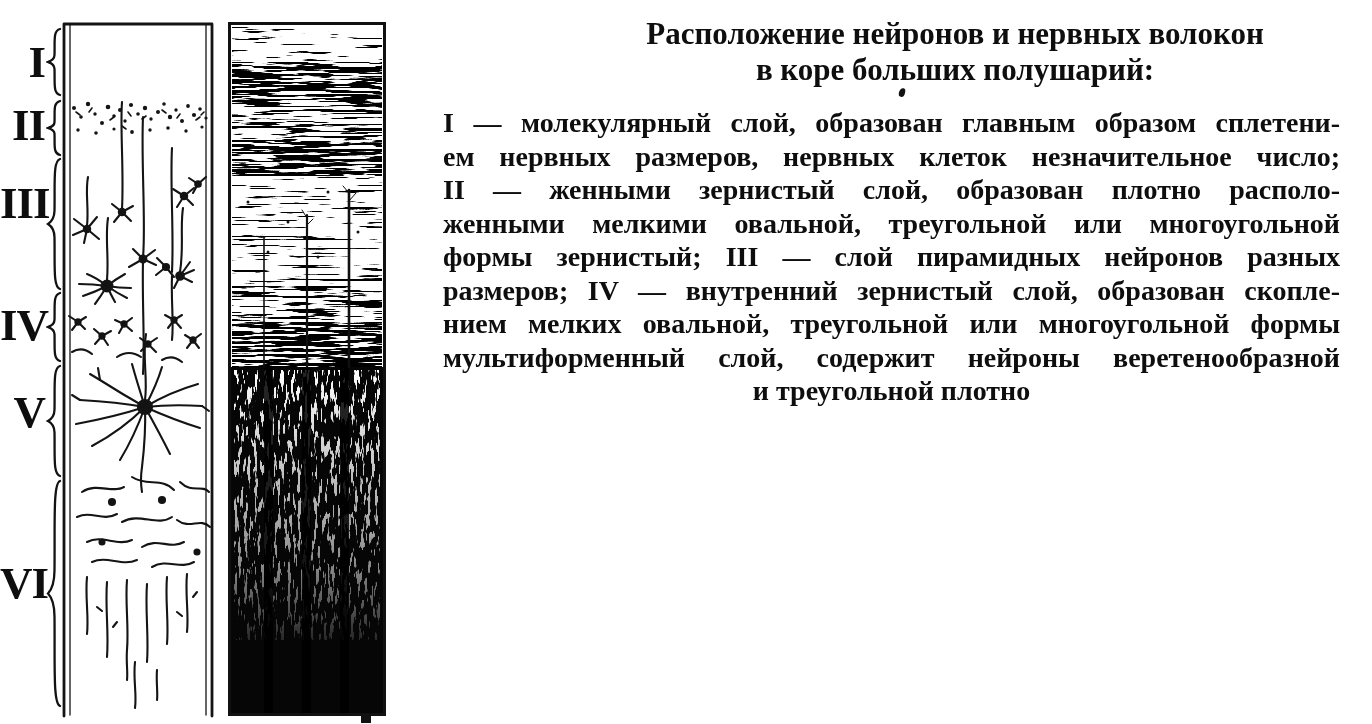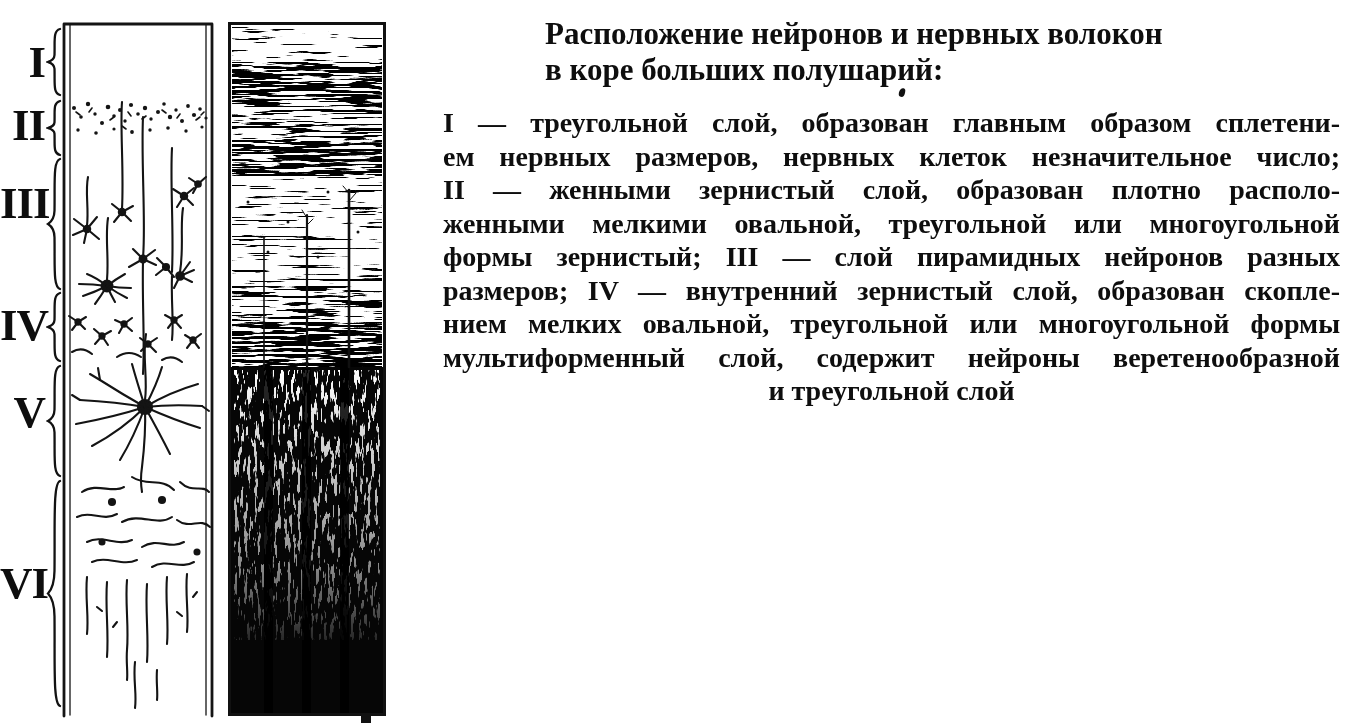--- a/index.html
+++ b/index.html
@@ -13,21 +13,21 @@
     position:absolute;left:0;width:45px;text-align:right;
     font-weight:700;font-size:45px;line-height:44px;letter-spacing:-1px;
   }
   .braces{position:absolute;left:46px;top:0;}
   .panel{position:absolute;top:22px;}
   .panel-left{left:62px;}
   .panel-right{left:228px;}
   .btick{position:absolute;left:361px;top:715px;width:10px;height:8px;background:#111;}
   
   .title{
-    position:absolute;left:545px;top:16px;width:820px;
+    position:absolute;left:545px;top:16px;width:820px;text-align:center;
     font-weight:700;font-size:31px;line-height:36px;
   }
   .artifact{
     position:absolute;left:899px;top:88px;width:6px;height:9px;background:#111;
     border-radius:60% 40% 55% 45%;transform:rotate(12deg);
   }
   .body{
     position:absolute;left:443px;top:106px;width:897px;
     font-size:28px;line-height:33.5px;font-weight:600;
   }
@@ -323,24 +323,24 @@
     <div class="btick"></div>
   </div>
 
   <div class="title">
     <div>Расположение нейронов и нервных волокон</div>
     <div>в коре больших полушарий:</div>
   </div>
   <div class="artifact"></div>
 
   <div class="body">
-    <div class="ln">I — треугольной слой, образован главным образом сплетени-</div>
+    <div class="ln">I — молекулярный слой, образован главным образом сплетени-</div>
     <div class="ln">ем нервных размеров, нервных клеток незначительное число;</div>
     <div class="ln">II — женными зернистый слой, образован плотно располо-</div>
     <div class="ln">женными мелкими овальной, треугольной или многоугольной</div>
     <div class="ln">формы зернистый; III — слой пирамидных нейронов разных</div>
     <div class="ln">размеров; IV — внутренний зернистый слой, образован скопле-</div>
     <div class="ln">нием мелких овальной, треугольной или многоугольной формы</div>
     <div class="ln">мультиформенный слой, содержит нейроны веретенообразной</div>
-    <div class="ln">и треугольной слой</div>
+    <div class="ln">и треугольной плотно</div>
   </div>
 
 </div>
 
 </body></html>

